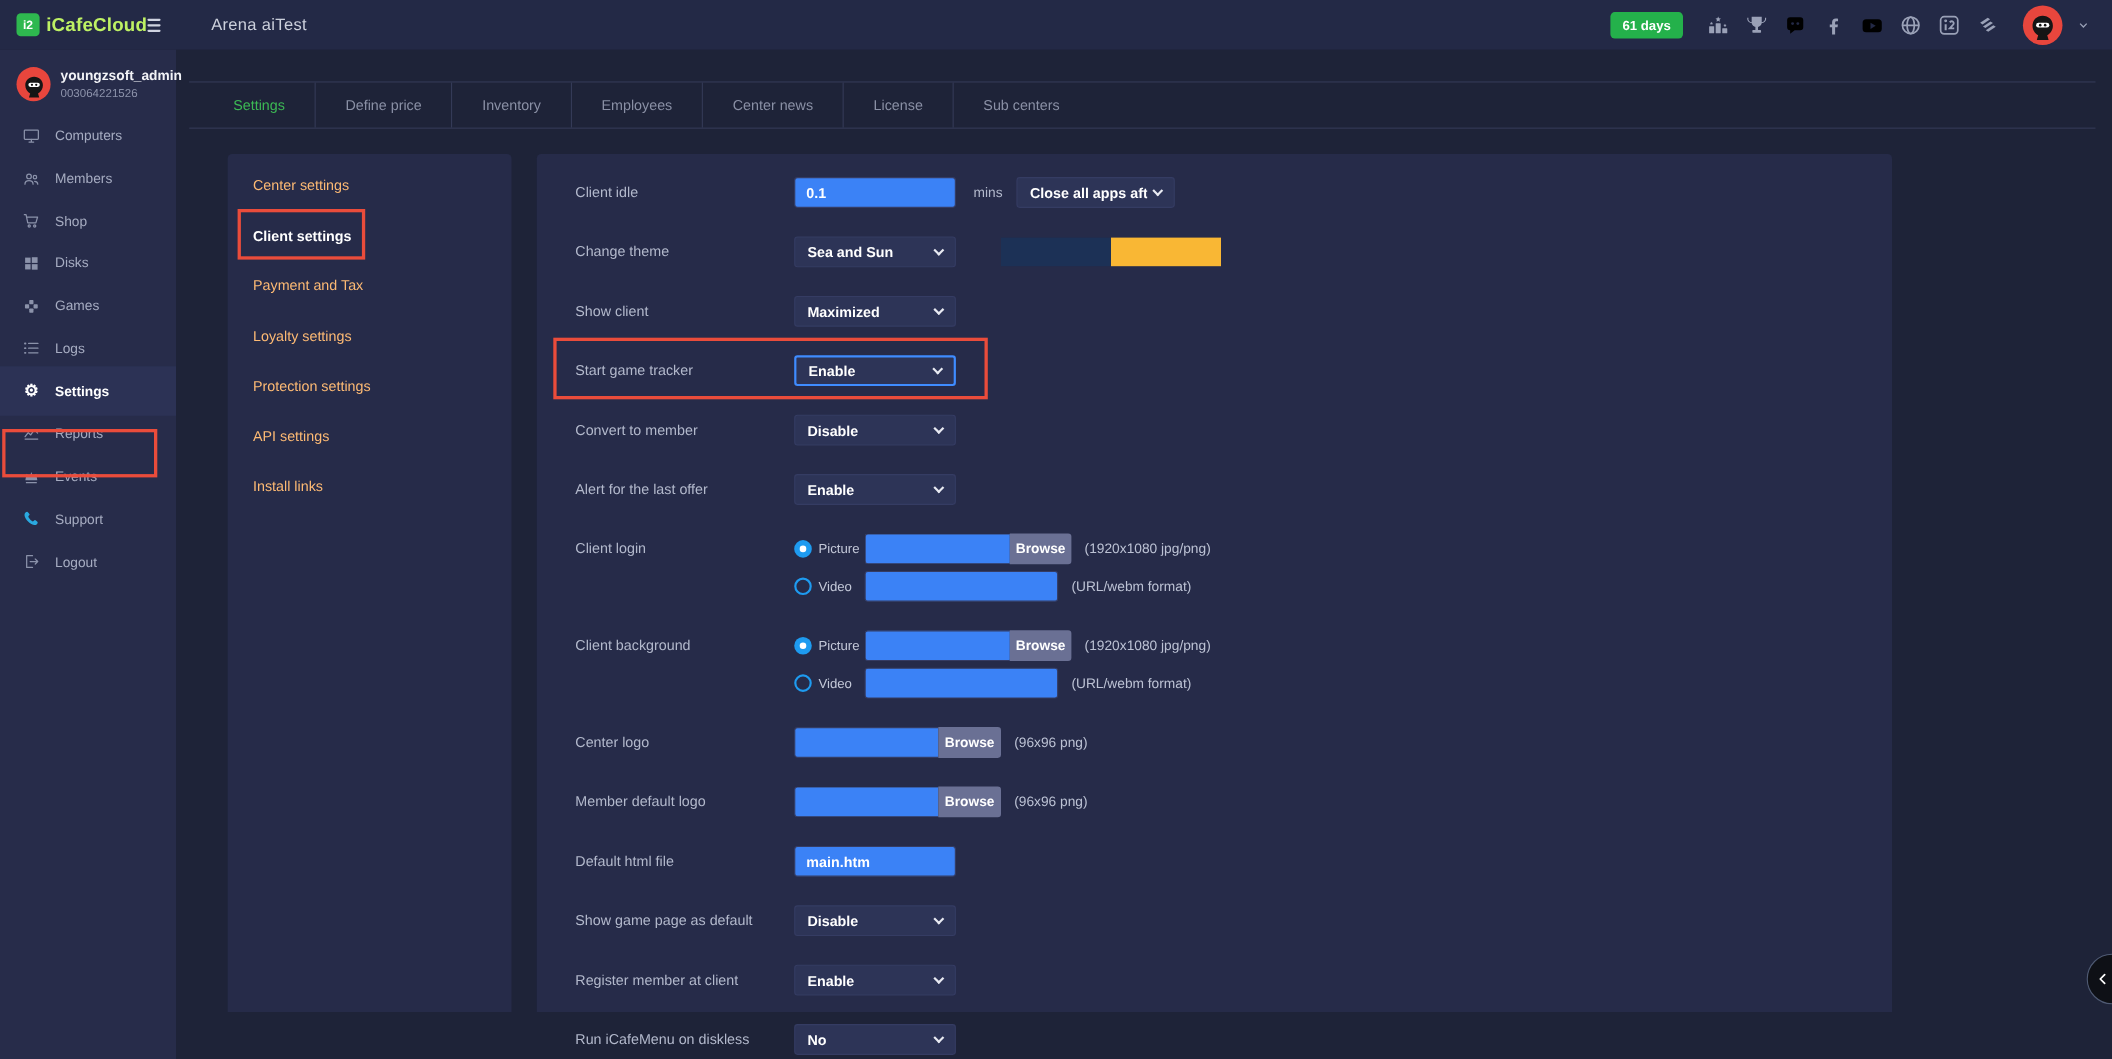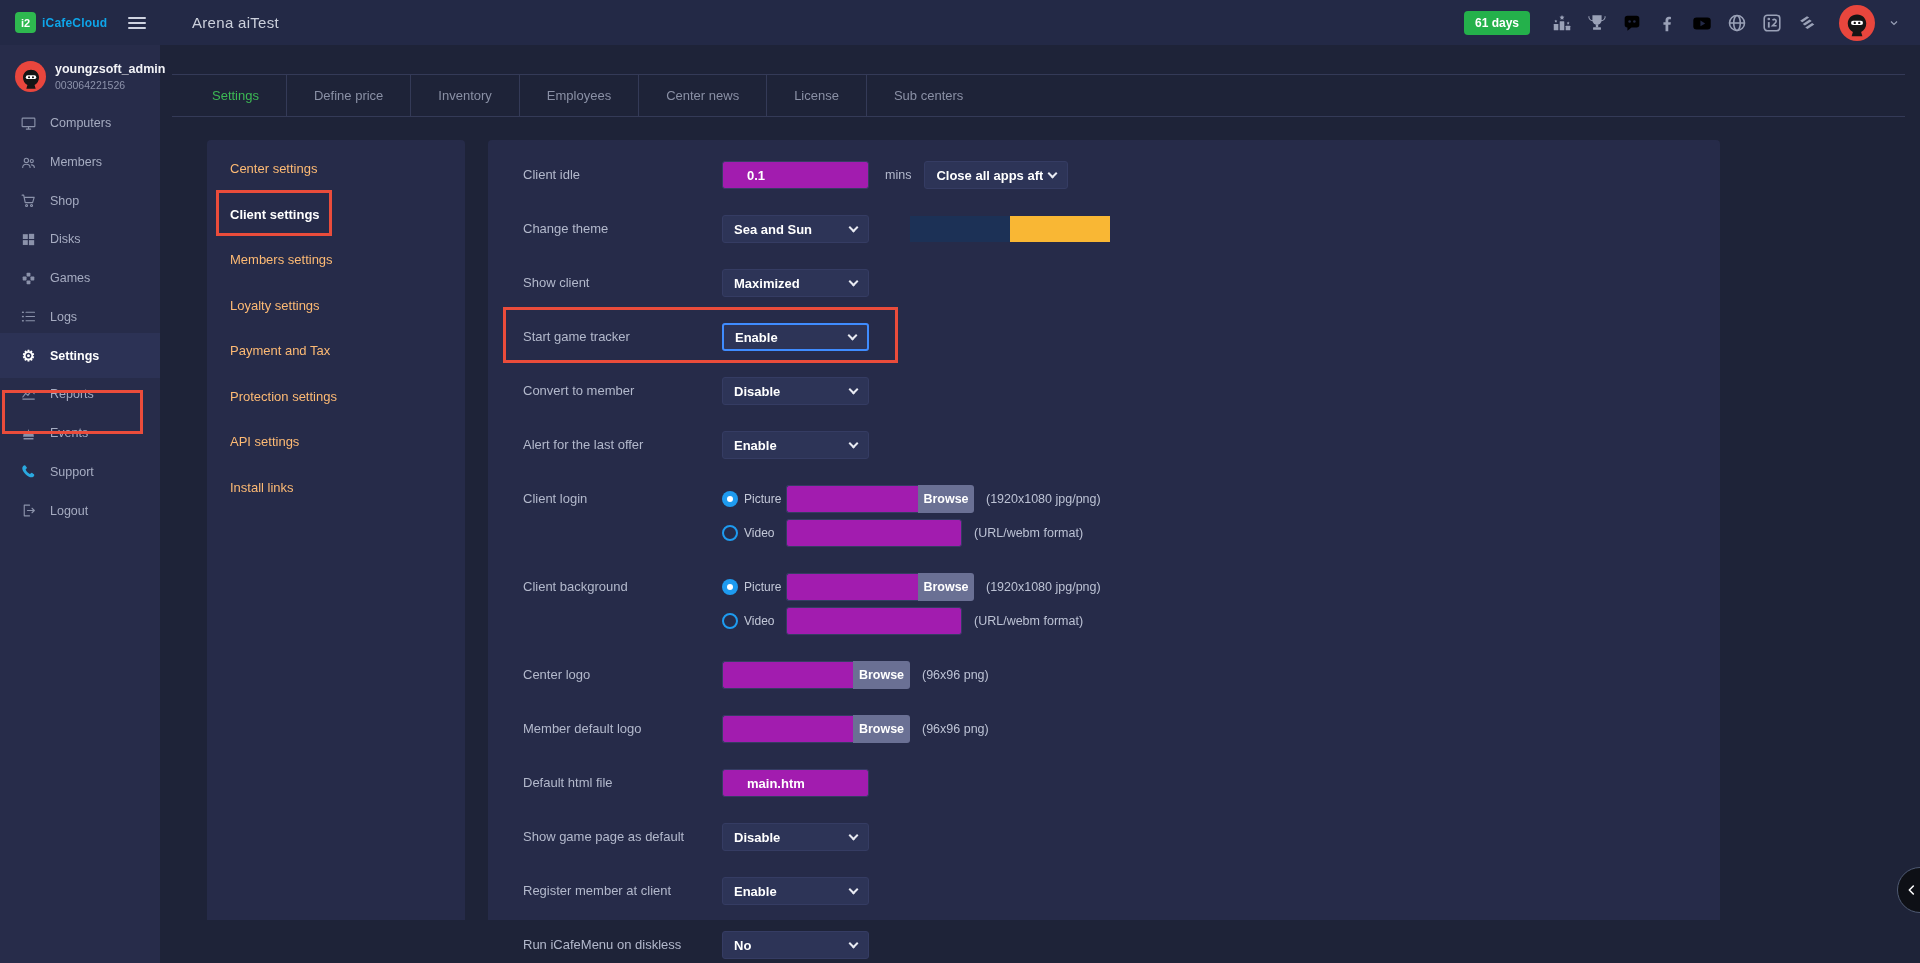--- a/index.html
+++ b/index.html
@@ -6,21 +6,21 @@
   html,body { width:1920px; height:963px; }
   body {
     background:#1e2338; font-family:"Liberation Sans", sans-serif;
     color:#fff; overflow:hidden; position:relative;
   }
   
   .header { position:absolute; top:0; left:0; right:0; height:45px; background:#232946; display:flex; align-items:center; z-index:6; }
   .brand-zone { width:160px; flex-shrink:0; display:flex; align-items:center; justify-content:space-between; padding:0 14px 0 15px; }
   .logo { display:flex; align-items:center; gap:6px; cursor:pointer; }
   .logo-mark { width:21px; height:21px; background:#2eb84f; border-radius:4px; color:#fff; font-weight:bold; font-size:11px; display:flex; align-items:center; justify-content:center; }
-  .logo-text { font-size:12px; font-weight:bold; color:#0ea5e9; letter-spacing:.2px; }
+  .logo-text { font-size:17px; font-weight:bold; color:#bef264; letter-spacing:.2px; }
   .hamburger { width:18px; display:flex; flex-direction:column; gap:3px; cursor:pointer; }
   .hamburger span { display:block; height:2px; background:#cfd3e0; border-radius:1px; }
   .page-title { margin-left:32px; font-size:15px; color:#ccd0dc; letter-spacing:.3px; }
   .header-right { margin-left:auto; display:flex; align-items:center; gap:11px; padding-right:18px; }
   .badge { border-radius:4px; padding:5px 11px; font-size:12px; font-weight:bold; color:#fff; margin-right:9px; cursor:pointer; }
   .hicon { width:24px; height:24px; display:flex; align-items:center; justify-content:center; cursor:pointer; }
   .hicon svg { width:22px; height:22px; }
   .avatar { width:36px; height:36px; border-radius:50%; margin-left:9px; display:flex; align-items:center; justify-content:center; cursor:pointer; overflow:hidden; }
   .avatar svg { width:30px; height:30px; margin-top:5px; }
   .chev-down-btn { width:16px; height:16px; display:flex; align-items:center; justify-content:center; cursor:pointer; }
@@ -51,21 +51,21 @@
   .menu-item.active { color:#ffffff; font-weight:bold; }
   .rb-menu { left:9px; top:50px; width:116px; height:46px; }
   .form-panel { width:1232px; background:#262b49; padding:21px 0 0 35px; position:relative; border-radius:4px 4px 0 0; }
   .rb-form { left:15px; top:167px; width:395px; height:56px; }
   
   .row { display:flex; align-items:center; height:28px; margin-bottom:26px; }
   .group { display:flex; align-items:flex-start; margin-bottom:26px; }
   .subrows { display:flex; flex-direction:column; gap:6px; }
   .subrow { display:flex; align-items:center; height:28px; }
   .row-label { width:199px; flex-shrink:0; font-size:13px; color:#b3b9cc; line-height:28px; }
-  .input { height:28px; background:#a21caf; border:1px solid #353c63; border-radius:3px; color:#fff; font-size:13px; font-weight:bold; padding:0 24px; font-family:inherit; outline:none; }
+  .input { height:28px; background:#3b82f6; border:1px solid #353c63; border-radius:3px; color:#fff; font-size:13px; font-weight:bold; padding:0 10px; font-family:inherit; outline:none; }
   .w147 { width:147px; } .w176 { width:176px; }
   .w131 { width:131px; border-radius:3px 0 0 3px; border-right:none; }
   .w132 { width:132px; border-radius:3px 0 0 3px; border-right:none; }
   .browse { height:28px; background:#6a7094; color:#fff; font-size:12.5px; font-weight:bold; display:flex; align-items:center; justify-content:center; border-radius:0 3px 3px 0; cursor:pointer; flex-shrink:0; }
   .bw56 { width:56px; } .bw57 { width:57px; }
   .hint { font-size:12.5px; color:#bcc2d4; margin-left:12px; white-space:nowrap; }
   .unit { font-size:12.5px; color:#b3b9cc; margin:0 13px 0 16px; }
   .select { height:28px; width:147px; background:#2d3457; border:1px solid #353c63; border-radius:3px; display:flex; align-items:center; justify-content:space-between; padding:0 11px; cursor:pointer; flex-shrink:0; }
   .select .val { font-size:13px; font-weight:bold; color:#fff; white-space:nowrap; overflow:hidden; margin-right:6px; }
   .select.w144 { width:144px; }
@@ -289,23 +289,22 @@
     <div class="tab">Center news</div>
     <div class="tab">License</div>
     <div class="tab">Sub centers</div>
   </div>
 
   <div class="content">
 
     <div class="menu-panel">
       <div class="menu-item">Center settings</div>
       <div class="menu-item active">Client settings</div>
-      <div class="menu-item">Members settings</div>
+      <div class="menu-item">Payment and Tax</div>
       <div class="menu-item">Loyalty settings</div>
-      <div class="menu-item">Payment and Tax</div>
       <div class="menu-item">Protection settings</div>
       <div class="menu-item">API settings</div>
       <div class="menu-item">Install links</div>
       <div class="red-box rb-menu"></div>
     </div>
 
     <div class="form-panel">
 
       <div class="row">
         <div class="row-label">Client idle</div>

